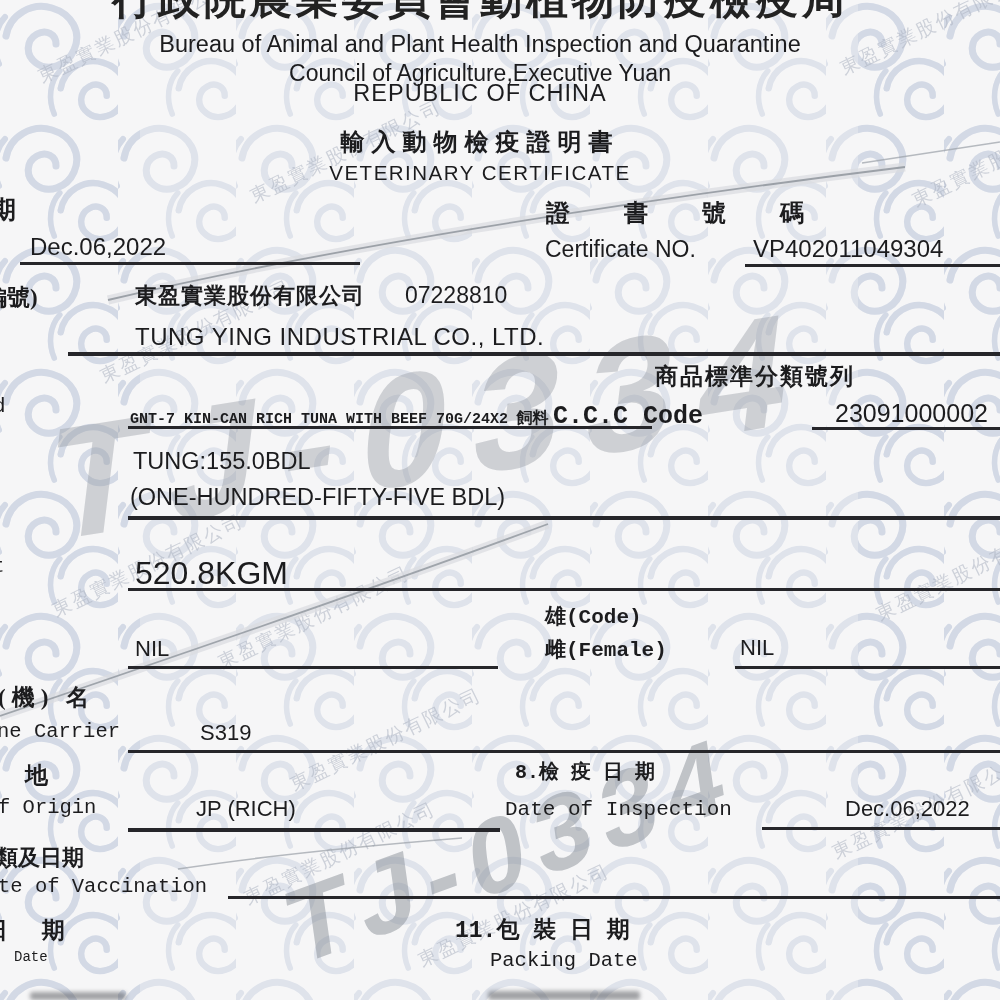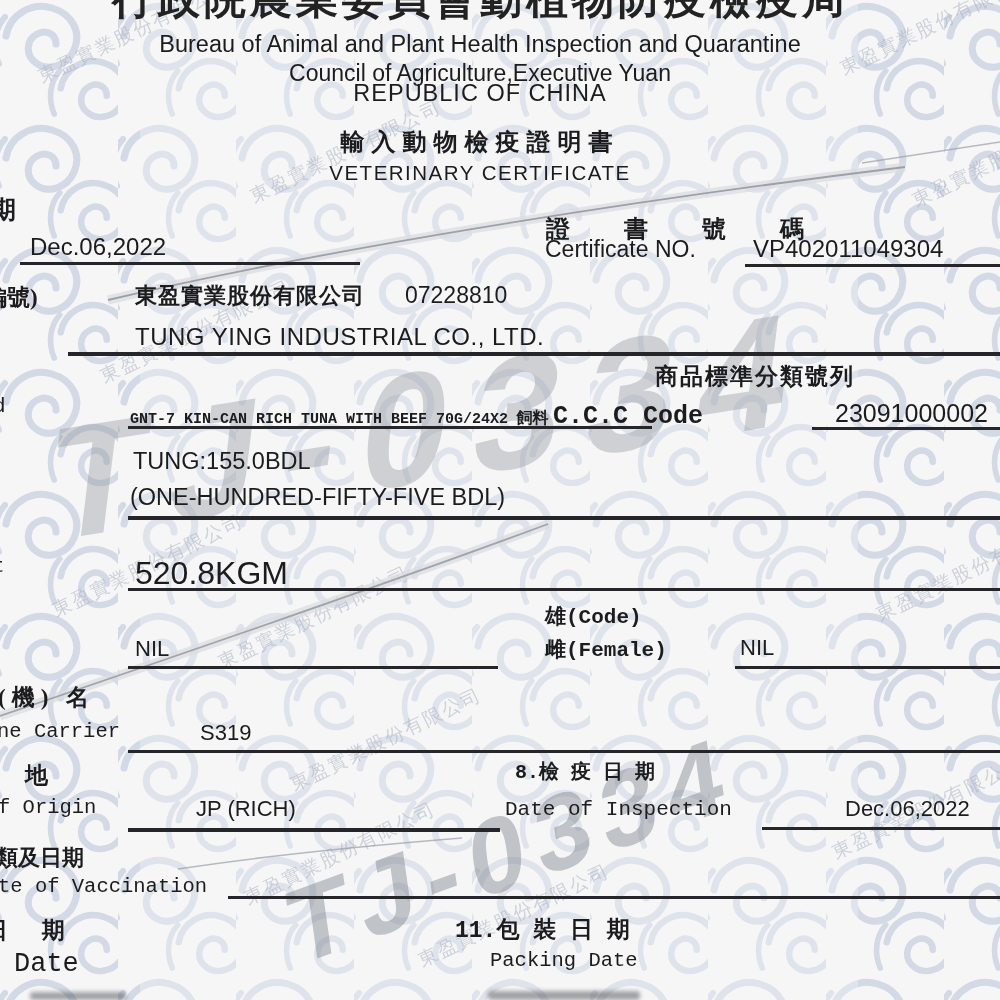--- a/index.html
+++ b/index.html
@@ -92,21 +92,21 @@
 </svg>
 
 <div class="abs cjk center" style="top:-29px;font-size:42px;letter-spacing:4px;color:#222">行政院農業委員會動植物防疫檢疫局</div>
 <div class="abs sans center" style="top:31px;font-size:23.5px">Bureau of Animal and Plant Health Inspection and Quarantine</div>
 <div class="abs sans center" style="top:60px;font-size:23px">Council of Agriculture,Executive Yuan</div>
 <div class="abs sans center" style="top:80px;font-size:23.5px;letter-spacing:1px">REPUBLIC OF CHINA</div>
 <div class="abs cjk center" style="top:126px;font-size:24px;letter-spacing:7px">輸入動物檢疫證明書</div>
 <div class="abs sans center" style="top:161px;font-size:20.5px;letter-spacing:1.5px">VETERINARY CERTIFICATE</div>
 
 <div class="abs cjk" style="left:-9px;top:193px;font-size:25px">期</div>
-<div class="abs cjk" style="left:546px;top:213px;font-size:24px;letter-spacing:24px">證 書 號 碼</div>
+<div class="abs cjk" style="left:546px;top:197px;font-size:24px;letter-spacing:24px">證 書 號 碼</div>
 <div class="abs sans" style="left:30px;top:233px;font-size:24px">Dec.06,2022</div>
 <div class="abs sans" style="left:545px;top:236px;font-size:23px">Certificate NO.</div>
 <div class="abs sans" style="left:753px;top:235px;font-size:24px">VP402011049304</div>
 <div class="uline" style="left:20px;top:262px;width:340px"></div>
 <div class="uline" style="left:745px;top:264px;width:255px"></div>
 
 <div class="abs cjk" style="left:-16px;top:282px;font-size:23px">編號)</div>
 <div class="abs cjk" style="left:135px;top:281px;font-size:22px;letter-spacing:1px">東盈實業股份有限公司</div>
 <div class="abs sans" style="left:405px;top:282px;font-size:23px">07228810</div>
 <div class="abs sans" style="left:135px;top:323px;font-size:24px;letter-spacing:.5px">TUNG YING INDUSTRIAL CO., LTD.</div>
@@ -149,17 +149,17 @@
 <div class="abs sans" style="left:845px;top:796px;font-size:22px">Dec.06,2022</div>
 <div class="uline thick" style="left:128px;top:828px;width:372px"></div>
 <div class="uline" style="left:762px;top:827px;width:238px"></div>
 
 <div class="abs cjk" style="left:-4px;top:843px;font-size:22px">類及日期</div>
 <div class="abs mono" style="left:-2px;top:875px;font-size:20.5px">te of Vaccination</div>
 <div class="uline" style="left:228px;top:896px;width:772px"></div>
 
 <div class="abs cjk" style="left:-15px;top:915px;font-size:23px;letter-spacing:14px">日 期</div>
 <div class="abs mono" style="left:455px;top:914px;font-size:23px;font-weight:bold">11.包 裝 日 期</div>
-<div class="abs mono" style="left:14px;top:949px;font-size:27px">Date</div>
+<div class="abs mono" style="left:14px;top:949px;font-size:14px">Date</div>
 <div class="abs mono" style="left:490px;top:949px;font-size:20.5px">Packing Date</div>
 
 <div class="smudge" style="left:30px;top:992px;width:96px;height:8px"></div>
 <div class="smudge" style="left:488px;top:991px;width:152px;height:9px"></div>
 
 </body></html>

